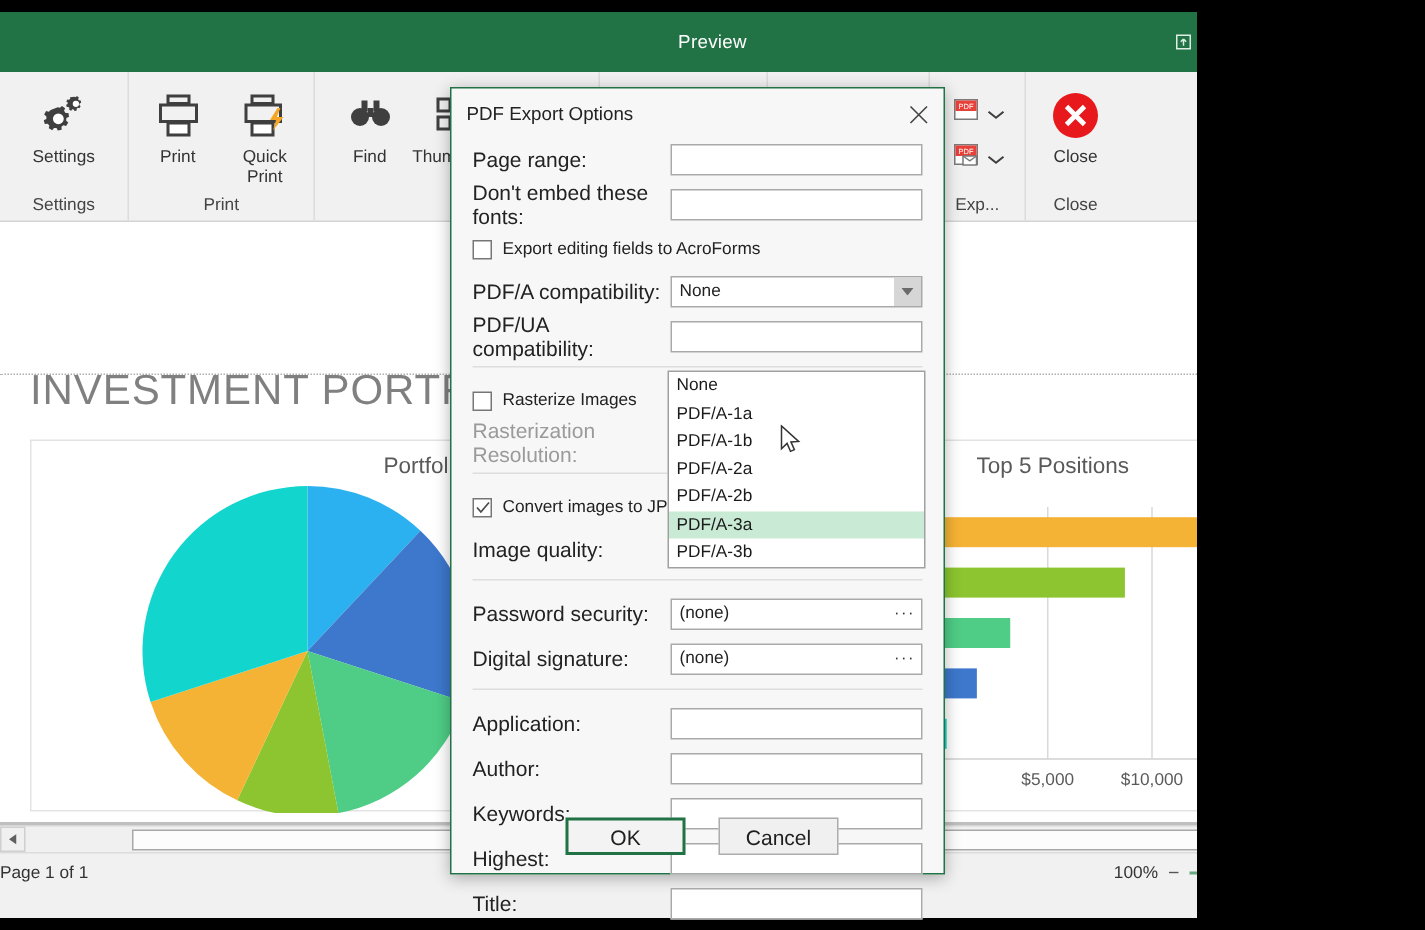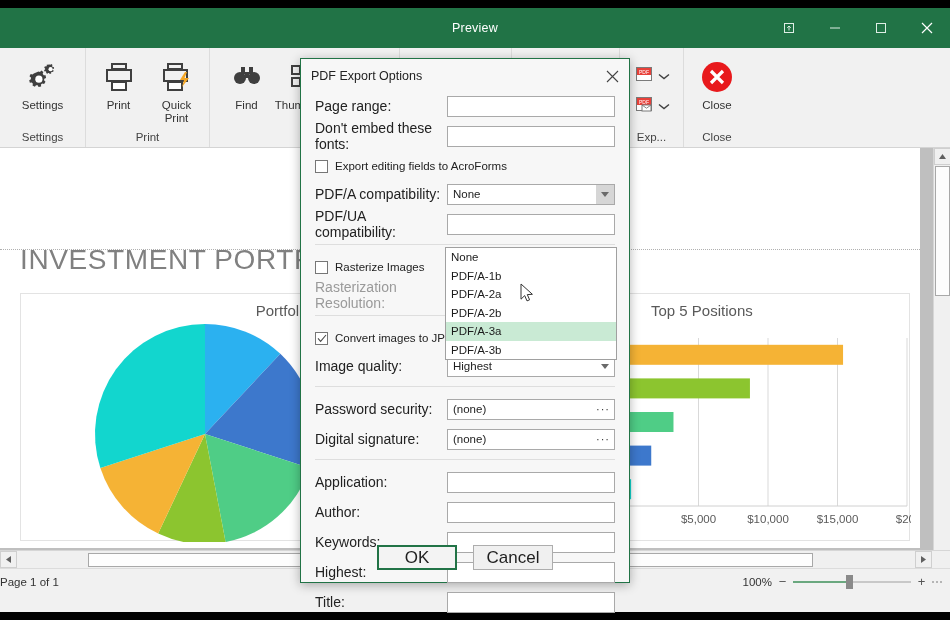--- a/index.html
+++ b/index.html
@@ -3,21 +3,21 @@
 <meta charset="utf-8">
 <style>
   * { box-sizing: border-box; }
   html, body {
     margin: 0; padding: 0;
     background: #000;
     font-family: "Liberation Sans", sans-serif;
   }
   #app {
     position: relative;
-    width: 950px; height: 620px;
+    width: 798px; height: 620px;
     overflow: hidden;
     background: #000;
   }
   
   .window {
     position: absolute;
     left: 0; top: 8px;
     width: 950px; height: 604px;
     background: #f1f1f1;
     overflow: hidden;
@@ -297,23 +297,23 @@
   .sep { height: 1px; background: #dedede; margin: 7px 0 9px; }
   .dlg-buttons {
     position: absolute;
     left: 0; right: 0; bottom: 12px;
     display: flex; justify-content: center; gap: 16px;
   }
   .dbtn {
     width: 80px; height: 25px;
     background: #f0f0f0;
     border: 1px solid #adadad;
-    font-size: 17px;
+    font-size: 14px;
     color: #1f1f1f;
-    display:flex;align-items:center;justify-content:center;
+    display:flex;align-items:center;justify-content:center;margin-left:6px;
   }
   .dbtn.primary { border: 2px solid #217346; background:#f3f3f3; }
   
   .dropdown {
     position: absolute;
     left: 144px; top: 188px;
     width: 172px;
     background: #fff;
     border: 1px solid #a0a0a0;
     z-index: 60;
@@ -761,20 +761,21 @@
 
     </div>
 
     <div class="dlg-buttons">
       <div class="dbtn primary">OK</div>
       <div class="dbtn">Cancel</div>
     </div>
 
     <div class="dropdown" id="pdfa-dropdown">
         <div class="dd-item">None</div>
+        <div class="dd-item">PDF/A-1a</div>
         <div class="dd-item">PDF/A-1b</div>
         <div class="dd-item">PDF/A-2a</div>
         <div class="dd-item">PDF/A-2b</div>
         <div class="dd-item sel">PDF/A-3a</div>
         <div class="dd-item">PDF/A-3b</div>
       </div>
   </div>
 
   <div class="cursor">
     <svg width="16" height="22" viewBox="0 0 16 22">

